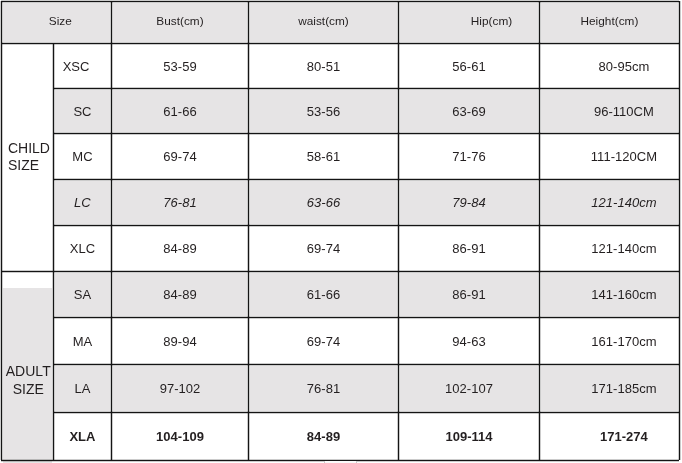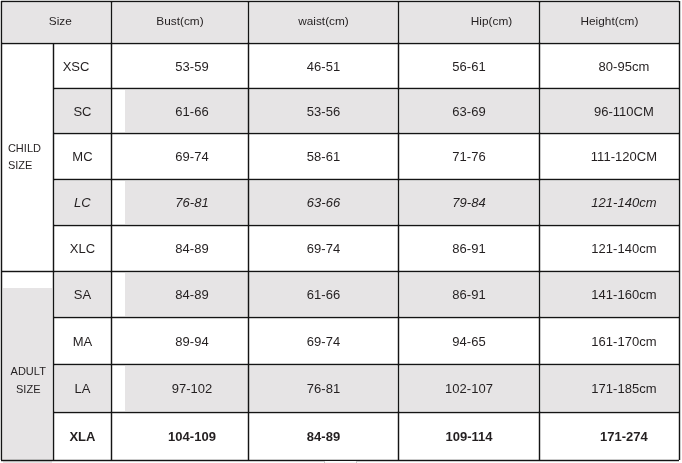--- a/index.html
+++ b/index.html
@@ -20,41 +20,41 @@
   .trow,.header-row{position:absolute;left:0;right:0;}
   .trow .cell,.header-row .cell{top:0;height:100%;}
 
   
   .header-row .cell::before,.trow.shaded .cell::before,.grp-adult::before{
       content:"";position:absolute;left:2.00px;right:1.00px;
       top:2.00px;bottom:1.00px;background:#e6e4e5;z-index:-1;}
   .header-row .cell,.trow .cell,.grp{isolation:isolate;}
 
   
-  .grp{position:absolute;flex-direction:column;justify-content:center;font-size:11.0px;}
+  .grp{position:absolute;flex-direction:column;justify-content:center;font-size:14px;}
   .grp .txt{line-height:17.8px;left:0;}
   .grp-left{align-items:flex-start;padding-left:7px;}
   .grp-adult .txt{position:relative;left:1.30px;top:0.40px;}
   .grp-child .txt{position:relative;top:0.50px;}
 
   
   .gl{position:absolute;background:#141414;}
   .hline{height:1px;box-shadow:0 -1px 0 rgba(20,20,20,0.22),0 1px 0 rgba(20,20,20,0.22);}
   .vline{width:1px;box-shadow:-1px 0 0 rgba(20,20,20,0.22),1px 0 0 rgba(20,20,20,0.22);}
 
   
   .below-fill{position:absolute;left:323.5px;top:461.2px;width:32px;height:3px;background:#fafafa;}
   .below-tick{position:absolute;top:461.2px;width:1px;height:3px;background:#c9c9c9;}
   .below-tick-left{left:323.5px;}
   .below-tick-right{left:355.5px;}
 
   
   
   .c1{left:53.00px;width:58.10px;}
-  .c2{left:111.10px;width:137.00px;margin-left:12px;}
+  .c2{left:111.10px;width:137.00px;}
   .c3{left:248.10px;width:150.00px;}
   .c4{left:398.10px;width:141.00px;}
   .c5{left:539.10px;width:139.90px;padding-left:29px;}
   
   .hc0{left:0.90px;width:110.20px;}
   .hc1{left:111.10px;width:137.00px;}
   .hc2{left:248.10px;width:150.00px;}
   .hc3{left:398.10px;width:141.00px;padding-left:45px;}
   .hc4{left:539.10px;width:139.90px;}
   
@@ -126,21 +126,21 @@
   </div>
 
   <div class="trow r1">
     <div class="cell c1 nudge-left">
         <span class="txt">XSC</span>
       </div>
     <div class="cell c2">
         <span class="txt">53-59</span>
       </div>
     <div class="cell c3">
-        <span class="txt">46-51</span>
+        <span class="txt">80-51</span>
       </div>
     <div class="cell c4">
         <span class="txt">56-61</span>
       </div>
     <div class="cell c5">
         <span class="txt">80-95cm</span>
       </div>
   </div>
   <div class="trow r2 shaded">
     <div class="cell c1">
@@ -231,21 +231,21 @@
     <div class="cell c1">
         <span class="txt">MA</span>
       </div>
     <div class="cell c2">
         <span class="txt">89-94</span>
       </div>
     <div class="cell c3">
         <span class="txt">69-74</span>
       </div>
     <div class="cell c4">
-        <span class="txt">94-65</span>
+        <span class="txt">94-63</span>
       </div>
     <div class="cell c5">
         <span class="txt">161-170cm</span>
       </div>
   </div>
   <div class="trow r8 shaded">
     <div class="cell c1">
         <span class="txt">LA</span>
       </div>
     <div class="cell c2">

